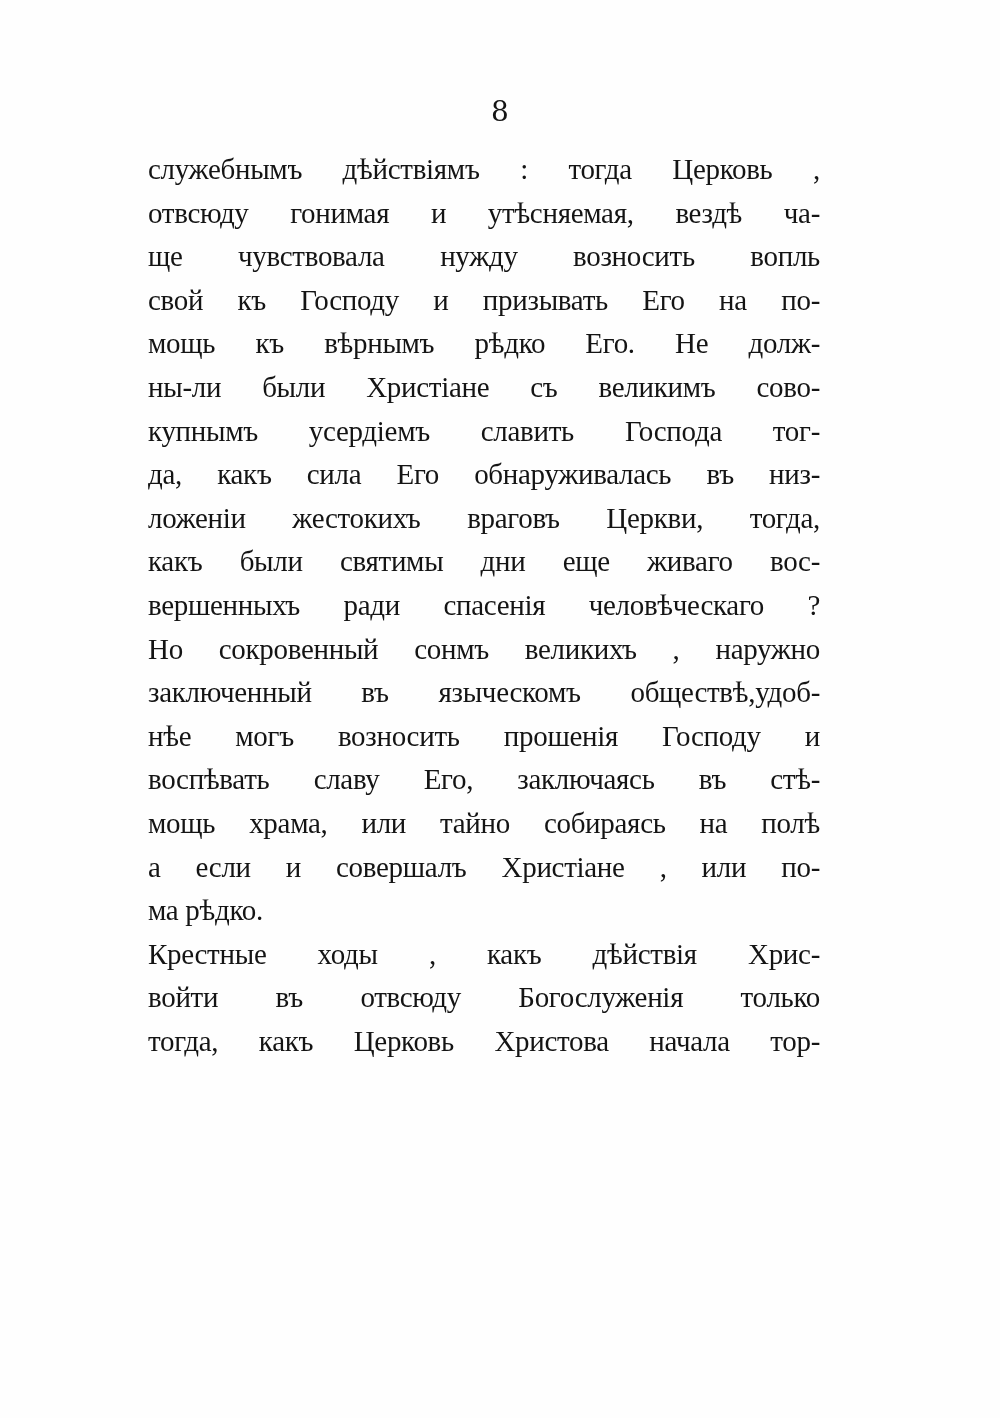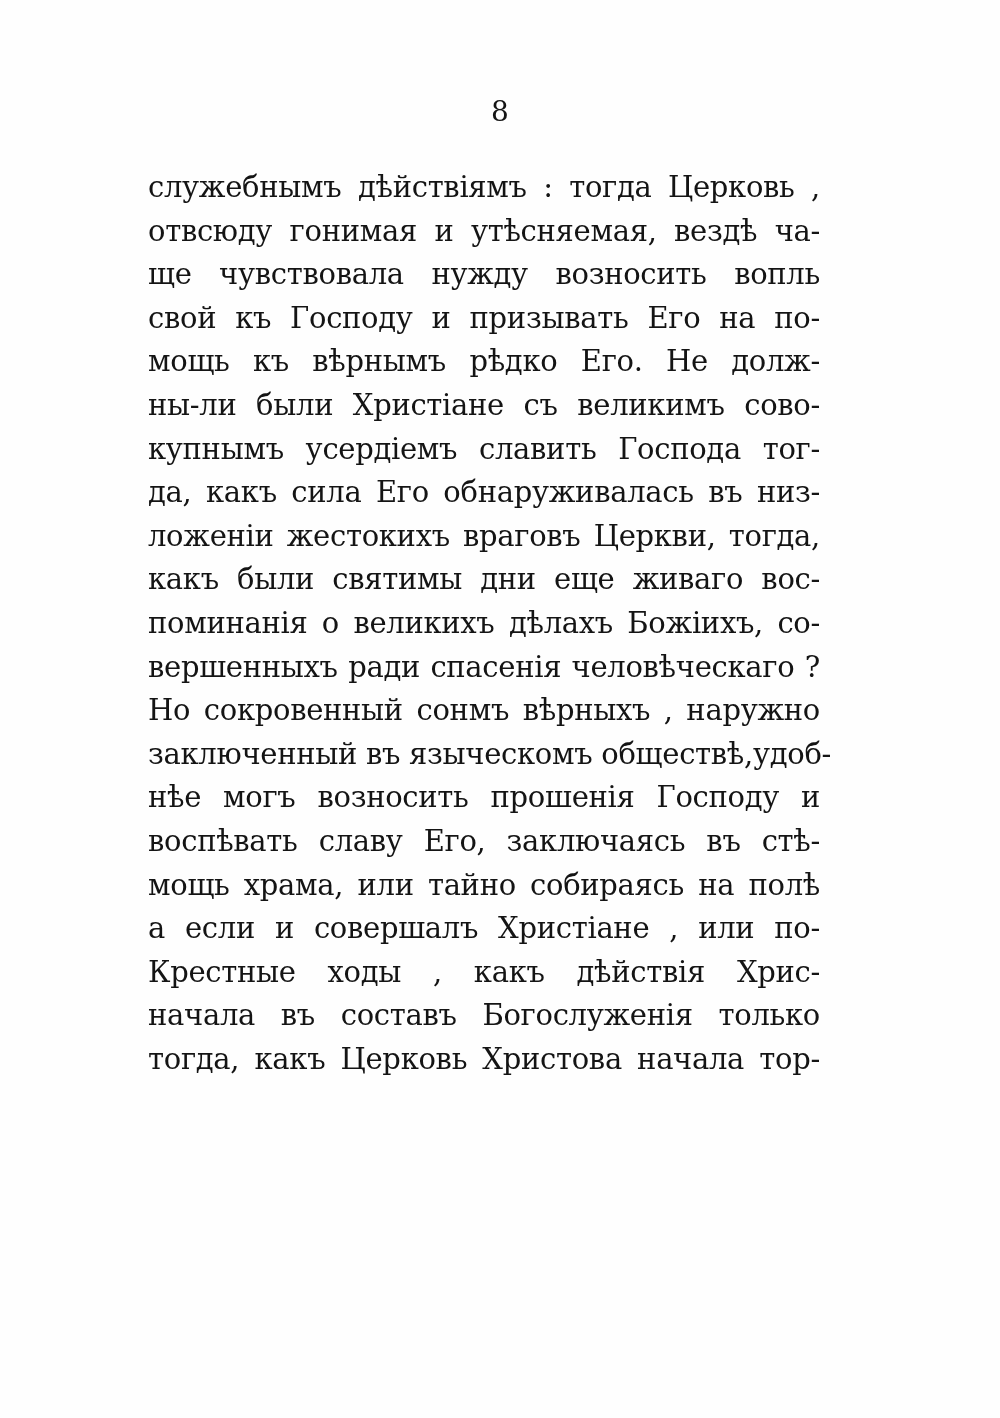--- a/index.html
+++ b/index.html
@@ -7,21 +7,21 @@
   .page {
     position: absolute; left: 0; top: 0; width: 1000px; height: 1418px;
     background: #fefefe; color: #141414;
     font-family: "DejaVu Serif", "Liberation Serif", serif;
   }
   .page-number {
     position: absolute; top: 92px; left: 0; width: 1000px; text-align: center;
     font-size: 28px; line-height: 40px;
   }
   .text-block {
-    position: absolute; left: 148px; top: 166px; width: 672px;
+    position: absolute; left: 148px; top: 148px; width: 672px; font-family: Liberation Serif, serif;
   }
   .line {
     display: block; height: 43.6px; line-height: 43.6px;
     font-size: 29px; white-space: nowrap;
     text-align: justify; text-align-last: justify;
     letter-spacing: -0.3px;
   }
   .line.last { text-align-last: left; }
 </style>
 </head>
@@ -35,28 +35,28 @@
       <span class="line">служебнымъ дѣйствіямъ : тогда Церковь ,</span>
       <span class="line">отвсюду гонимая и утѣсняемая, вездѣ ча-</span>
       <span class="line">ще чувствовала нужду возносить вопль</span>
       <span class="line">свой къ Господу и призывать Его на по-</span>
       <span class="line">мощь къ вѣрнымъ рѣдко Его. Не долж-</span>
       <span class="line">ны-ли были Христіане съ великимъ сово-</span>
       <span class="line">купнымъ усердіемъ славить Господа тог-</span>
       <span class="line">да, какъ сила Его обнаруживалась въ низ-</span>
       <span class="line">ложеніи жестокихъ враговъ Церкви, тогда,</span>
       <span class="line">какъ были святимы дни еще живаго вос-</span>
-      <span class="line">поминанія о великихъ дѣлахъ Божіихъ, со-</span>
       <span class="line">вершенныхъ ради спасенія человѣческаго ?</span>
-      <span class="line">Но сокровенный сонмъ вѣрныхъ , наружно</span>
+      <span class="line">Но сокровенный сонмъ великихъ , наружно</span>
       <span class="line">заключенный въ языческомъ обществѣ,удоб-</span>
       <span class="line">нѣе могъ возносить прошенія Господу и</span>
       <span class="line">воспѣвать славу Его, заключаясь въ стѣ-</span>
       <span class="line">мощь храма, или тайно собираясь на полѣ</span>
       <span class="line">а если и совершалъ Христіане , или по-</span>
+      <span class="line last">ма рѣдко.</span>
     </div>
     <div>
       <span class="line" style="padding-left:0;">Крестные ходы , какъ дѣйствія Хрис-</span>
-      <span class="line">начала въ составъ Богослуженія только</span>
+      <span class="line">войти въ отвсюду Богослуженія только</span>
       <span class="line">тогда, какъ Церковь Христова начала тор-</span>
     </div>
   </div>
 </div>
 
 </body></html>

